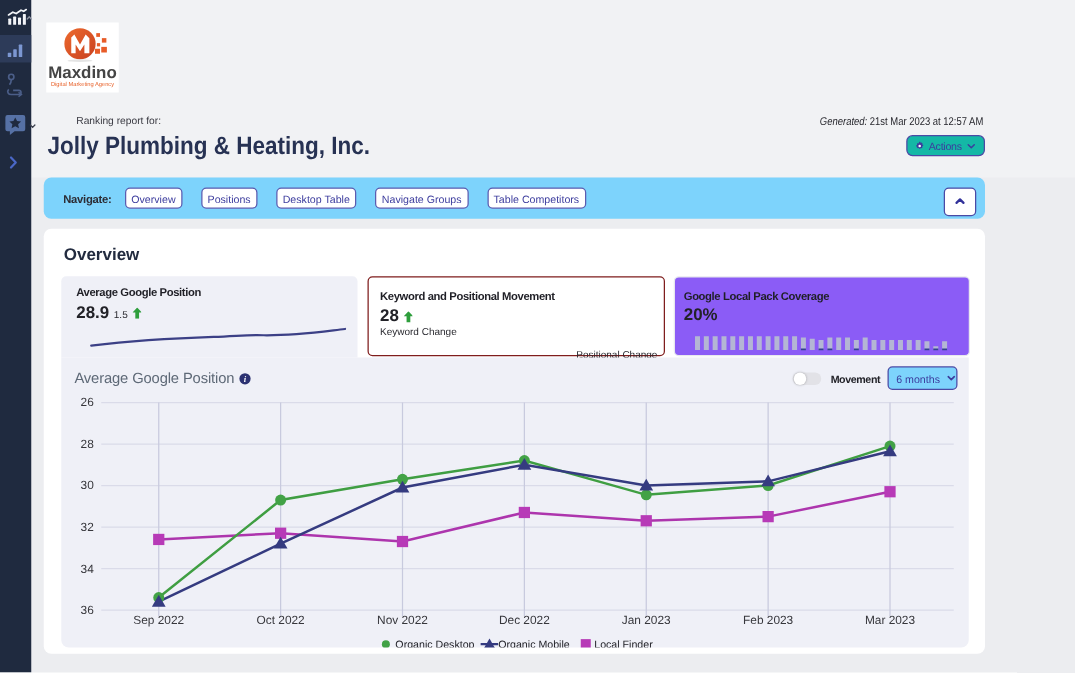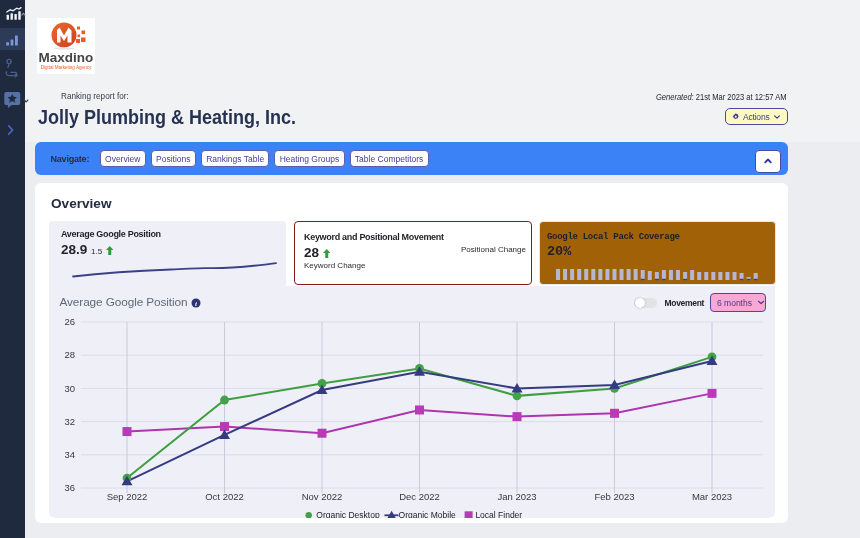--- a/index.html
+++ b/index.html
@@ -6,41 +6,41 @@
 html,body { width:860px; height:538px; overflow:hidden; }
 body { font-family:"Liberation Sans", sans-serif; background:#ecedf0; position:relative; }
 .abs { position:absolute; }
 #sidebar { position:absolute; left:0; top:0; width:25px; height:538px; background:#1f2a3f; }
 #sideActive { position:absolute; left:0; top:28px; width:25px; height:22px; background:#2d3b59; }
 #hdrband { position:absolute; left:25px; top:0; width:835px; height:142px; background:#f1f2f4; }
 #logobox { position:absolute; left:37px; top:18px; width:58px; height:56px; background:#ffffff; }
 #rankfor { position:absolute; left:37px; top:92px; font-size:8.2px; color:#3a3a42;padding-left:24px; }
 #bigtitle { position:absolute; left:38px; top:106px; font-size:20px; font-weight:bold; color:#273253; transform:scaleX(0.9); transform-origin:0 0; white-space:nowrap; }
 #generated { position:absolute; right:73px; top:91.5px; font-size:9px; color:#26262c; transform:scaleX(0.84); transform-origin:100% 0; white-space:nowrap; }
-#actionsbtn { position:absolute; left:725px; top:108px; width:63px; height:17px; background:#fef9c3; border:1px solid #4a4aa5; border-radius:5px; color:#3c3c9d; font-size:8.5px; display:flex; align-items:center; justify-content:center; gap:4px; }
-#navbar { position:absolute; left:35px; top:142px; width:753px; height:33px; background:#3b82f6; border-radius:6px; display:flex; align-items:center; }
+#actionsbtn { position:absolute; left:725px; top:108px; width:63px; height:17px; background:#14b8a6; border:1px solid #4a4aa5; border-radius:5px; color:#3c3c9d; font-size:8.5px; display:flex; align-items:center; justify-content:center; gap:4px; }
+#navbar { position:absolute; left:35px; top:142px; width:753px; height:33px; background:#7dd3fc; border-radius:6px; display:flex; align-items:center; }
 #navbar .lbl { font-weight:bold; font-size:9px; letter-spacing:-0.2px; color:#2c2c34; margin-left:15.5px; }
-.navbtn { display:inline-flex; align-items:center; justify-content:center; height:17px; border:1px solid #5c5cb0; border-radius:4px; color:#3d3d9e; font-size:8.5px; background:#fff; padding:0 4.3px; margin-left:5px; white-space:nowrap; }
+.navbtn { display:inline-flex; align-items:center; justify-content:center; height:17px; border:1px solid #5c5cb0; border-radius:4px; color:#3d3d9e; font-size:8.5px; background:#fff; padding:0 4.3px; margin-left:15px; white-space:nowrap; }
 #upbtn { position:absolute; left:720px; top:7.5px; width:26px; height:23.5px; border:1px solid #4a4aa5; border-radius:4px; background:#fff; display:flex; align-items:center; justify-content:center; }
 #card { position:absolute; left:35px; top:183px; width:753px; height:340px; background:#ffffff; border-radius:6px; }
 #ovtitle { position:absolute; left:16px; top:12.5px; font-size:13.6px; font-weight:bold; color:#222b3f; }
 .tile { position:absolute; }
 #tile1 { left:14px; top:38px; width:237px; background:#eff0f7; border-radius:4px 4px 0 0; height:65px; }
 #tile2 { left:259px; top:37.5px; width:238px; height:64px; background:#fff; border:1px solid #7f1d1d; border-radius:4px; }
-#tile3 { left:504px; top:37.5px; width:237px; height:64px; background:#a16207; border:1px solid #e7e8ee; border-radius:4px;font-family:Liberation Mono, monospace; }
+#tile3 { left:504px; top:37.5px; width:237px; height:64px; background:#8b5cf6; border:1px solid #e7e8ee; border-radius:4px; }
 .tt { position:absolute; font-size:9px; font-weight:bold; letter-spacing:-0.3px; color:#1f1f26; white-space:nowrap; }
 .bignum { position:absolute; font-size:13.5px; font-weight:bold; color:#222228; }
 .smlbl { position:absolute; font-size:8px; color:#2a2a30; white-space:nowrap; }
 #chartblock { position:absolute; left:14px; top:103px; width:726px; height:232px; background:#eff0f7; border-radius:0 0 6px 6px; }
 #chtitle { position:absolute; left:10.5px; top:9px; font-size:11.8px; letter-spacing:-0.1px; color:#5e6977; }
 #aggwrap { position:absolute; left:585px; top:11.8px; display:flex; align-items:center; }
 #toggle { width:23px; height:10.5px; background:#e2e2e7; border-radius:6px; position:relative; }
 #toggle .knob { position:absolute; left:0.5px; top:0.25px; width:10px; height:10px; background:#fff; border-radius:50%; box-shadow:0 0 2px rgba(0,0,0,.3); }
 #agglbl { font-size:8.5px; font-weight:bold; letter-spacing:-0.3px; color:#222228; margin-left:7.5px; }
-#sel { position:absolute; left:661px; top:7px; width:56px; height:19px; border:1px solid #4a4aa5; border-radius:4px; background:#f9a8d4; color:#3c3c9d; font-size:8.5px; display:flex; align-items:center; padding-left:6px; white-space:nowrap; }
+#sel { position:absolute; left:661px; top:7px; width:56px; height:19px; border:1px solid #4a4aa5; border-radius:4px; background:#7dd3fc; color:#3c3c9d; font-size:8.5px; display:flex; align-items:center; padding-left:6px; white-space:nowrap; }
 </style>
 </head>
 <body>
 <div id="hdrband"></div>
 <div id="sidebar"></div>
 <div id="sideActive"></div>
 <svg class="abs" style="left:0;top:0;width:30px;height:145px" viewBox="0 0 30 145">
   <g fill="#f2f4f8">
     <rect x="6.6" y="14.8" width="2.4" height="5" rx="0.5"></rect>
     <rect x="10.5" y="13.2" width="2.4" height="6.6" rx="0.5"></rect>
@@ -101,22 +101,22 @@
   <span style="letter-spacing:-0.2px">Actions</span>
   <svg width="8" height="8" viewBox="0 0 10 10" fill="none">
       <path d="M2 3.5 L5 6.5 L8 3.5" stroke="#3c3c9d" stroke-width="1.5" stroke-linecap="round" stroke-linejoin="round"></path>
     </svg>
 </div>
 
 <div id="navbar">
   <span class="lbl">Navigate:</span>
   <span class="navbtn" style="margin-left:10.5px">Overview</span>
   <span class="navbtn">Positions</span>
-  <span class="navbtn">Rankings Table</span>
-  <span class="navbtn">Heating Groups</span>
+  <span class="navbtn">Desktop Table</span>
+  <span class="navbtn">Navigate Groups</span>
   <span class="navbtn">Table Competitors</span>
   <span id="upbtn">
       <svg width="10" height="10" viewBox="0 0 10 10">
         <path d="M2.2 6.3 L5 3.5 L7.8 6.3" stroke="#32329a" stroke-width="1.8" fill="none" stroke-linecap="round" stroke-linejoin="round"></path>
       </svg>
     </span>
 </div>
 
 <div id="card">
   <div id="ovtitle">Overview</div>
@@ -131,21 +131,21 @@
   </div>
   <div class="tile" id="tile2">
     <div class="tt" style="left:9px;top:10px;">Keyword and Positional Movement</div>
     <div class="bignum" style="left:9px;top:23px;">28 <svg width="7.5" height="9" viewBox="0 0 8 9.5" style="vertical-align:-1px">
           <path d="M4 0 L8 4.2 H5.6 V9.5 H2.4 V4.2 H0 Z" fill="#2e9e3c"></path>
         </svg></div>
     <div class="smlbl" style="left:9px;top:39px;">Keyword Change</div>
     <div class="bignum" style="left:166px;top:23px;margin-top:38px;">64 <svg width="7.5" height="9" viewBox="0 0 8 9.5" style="vertical-align:-1px">
           <path d="M4 0 L8 4.2 H5.6 V9.5 H2.4 V4.2 H0 Z" fill="#2e9e3c"></path>
         </svg></div>
-    <div class="smlbl" style="left:166px;top:23px;">Positional Change</div>
+    <div class="smlbl" style="left:166px;top:57px;">Positional Change</div>
   </div>
   <div class="tile" id="tile3">
     <div class="tt" style="left:7px;top:10px;">Google Local Pack Coverage</div>
     <div class="bignum" style="left:7px;top:22px;">20%</div>
     <svg style="position:absolute;left:16px;top:46px" width="206" height="13" viewBox="0 0 206 13" id="lpbars">
         <rect x="0" y="1" width="4" height="11" fill="#b4b6d4"></rect>
         <rect x="7.06" y="1" width="4" height="11" fill="#b4b6d4"></rect>
         <rect x="14.12" y="1" width="4" height="11" fill="#b4b6d4"></rect>
         <rect x="21.18" y="1" width="4" height="11" fill="#b4b6d4"></rect>
         <rect x="28.24" y="1" width="4" height="11" fill="#b4b6d4"></rect>

